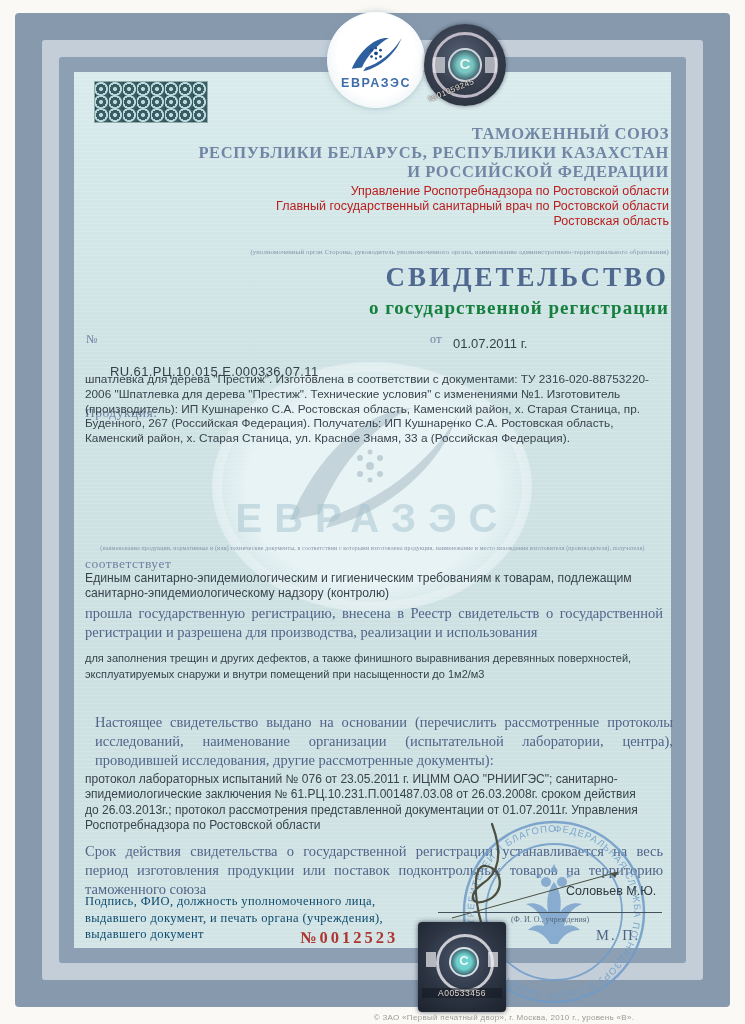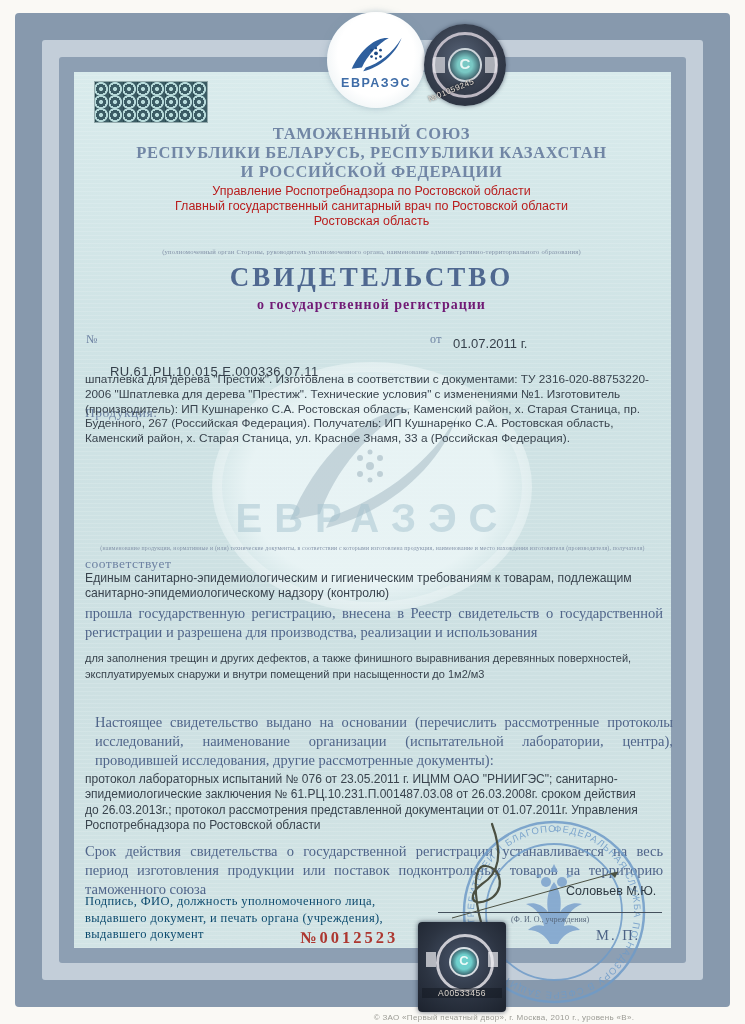--- a/index.html
+++ b/index.html
@@ -63,26 +63,26 @@
   }
   .holo-wing{position:absolute;top:50%;width:12px;height:16px;margin-top:-8px;background:rgba(235,235,240,.65);}
   .holo-wing.l{left:9px;border-radius:2px 0 0 2px;}
   .holo-wing.r{right:9px;border-radius:0 2px 2px 0;}
   .holo-serial{
     position:absolute;left:2px;bottom:16px;width:90%;
     font-family:"Liberation Sans",sans-serif;font-size:8px;color:#e8e0d8;
     transform:rotate(-22deg);letter-spacing:.5px;text-shadow:0 0 2px #000;
   }
   
-  .hdr{position:absolute;left:74px;right:76px;text-align:center;}
+  .hdr{position:absolute;left:74px;right:76px;text-align:right;}
   .hdr-serif{font-weight:bold;color:#7186a5;font-size:16.5px;line-height:19px;letter-spacing:.6px;}
   .hdr-sans{font-family:"Liberation Sans",sans-serif;color:#b91c1c;font-size:12.5px;line-height:15.5px;}
   .fineprint{color:#8392a8;font-size:6.6px;letter-spacing:.2px;}
   .doc-title{font-weight:bold;color:#4f6890;font-size:27px;letter-spacing:3px;}
-  .doc-subtitle{font-weight:bold;color:#701a75;font-size:14px;letter-spacing:1px;}
+  .doc-subtitle{font-weight:bold;color:#15803d;font-size:19px;letter-spacing:1px;}
   .lbl-serif{color:#6d82a2;font-size:13.5px;letter-spacing:.5px;}
   .val-sans{font-family:"Liberation Sans",sans-serif;color:#353f4a;}
   .body-serif{color:#50658a;font-size:14.5px;line-height:19px;text-align:justify;}
   .body-sans{font-family:"Liberation Sans",sans-serif;color:#39434d;font-size:11.8px;line-height:14.8px;}
   .abs{position:absolute;}
   
   .wm-oval{
     position:absolute;left:212px;top:362px;width:320px;height:250px;border-radius:50%;
     background:radial-gradient(ellipse, rgba(236,246,247,.85) 55%, rgba(214,233,235,.2) 75%);
     box-shadow:0 0 0 10px rgba(255,255,255,.25) inset;

